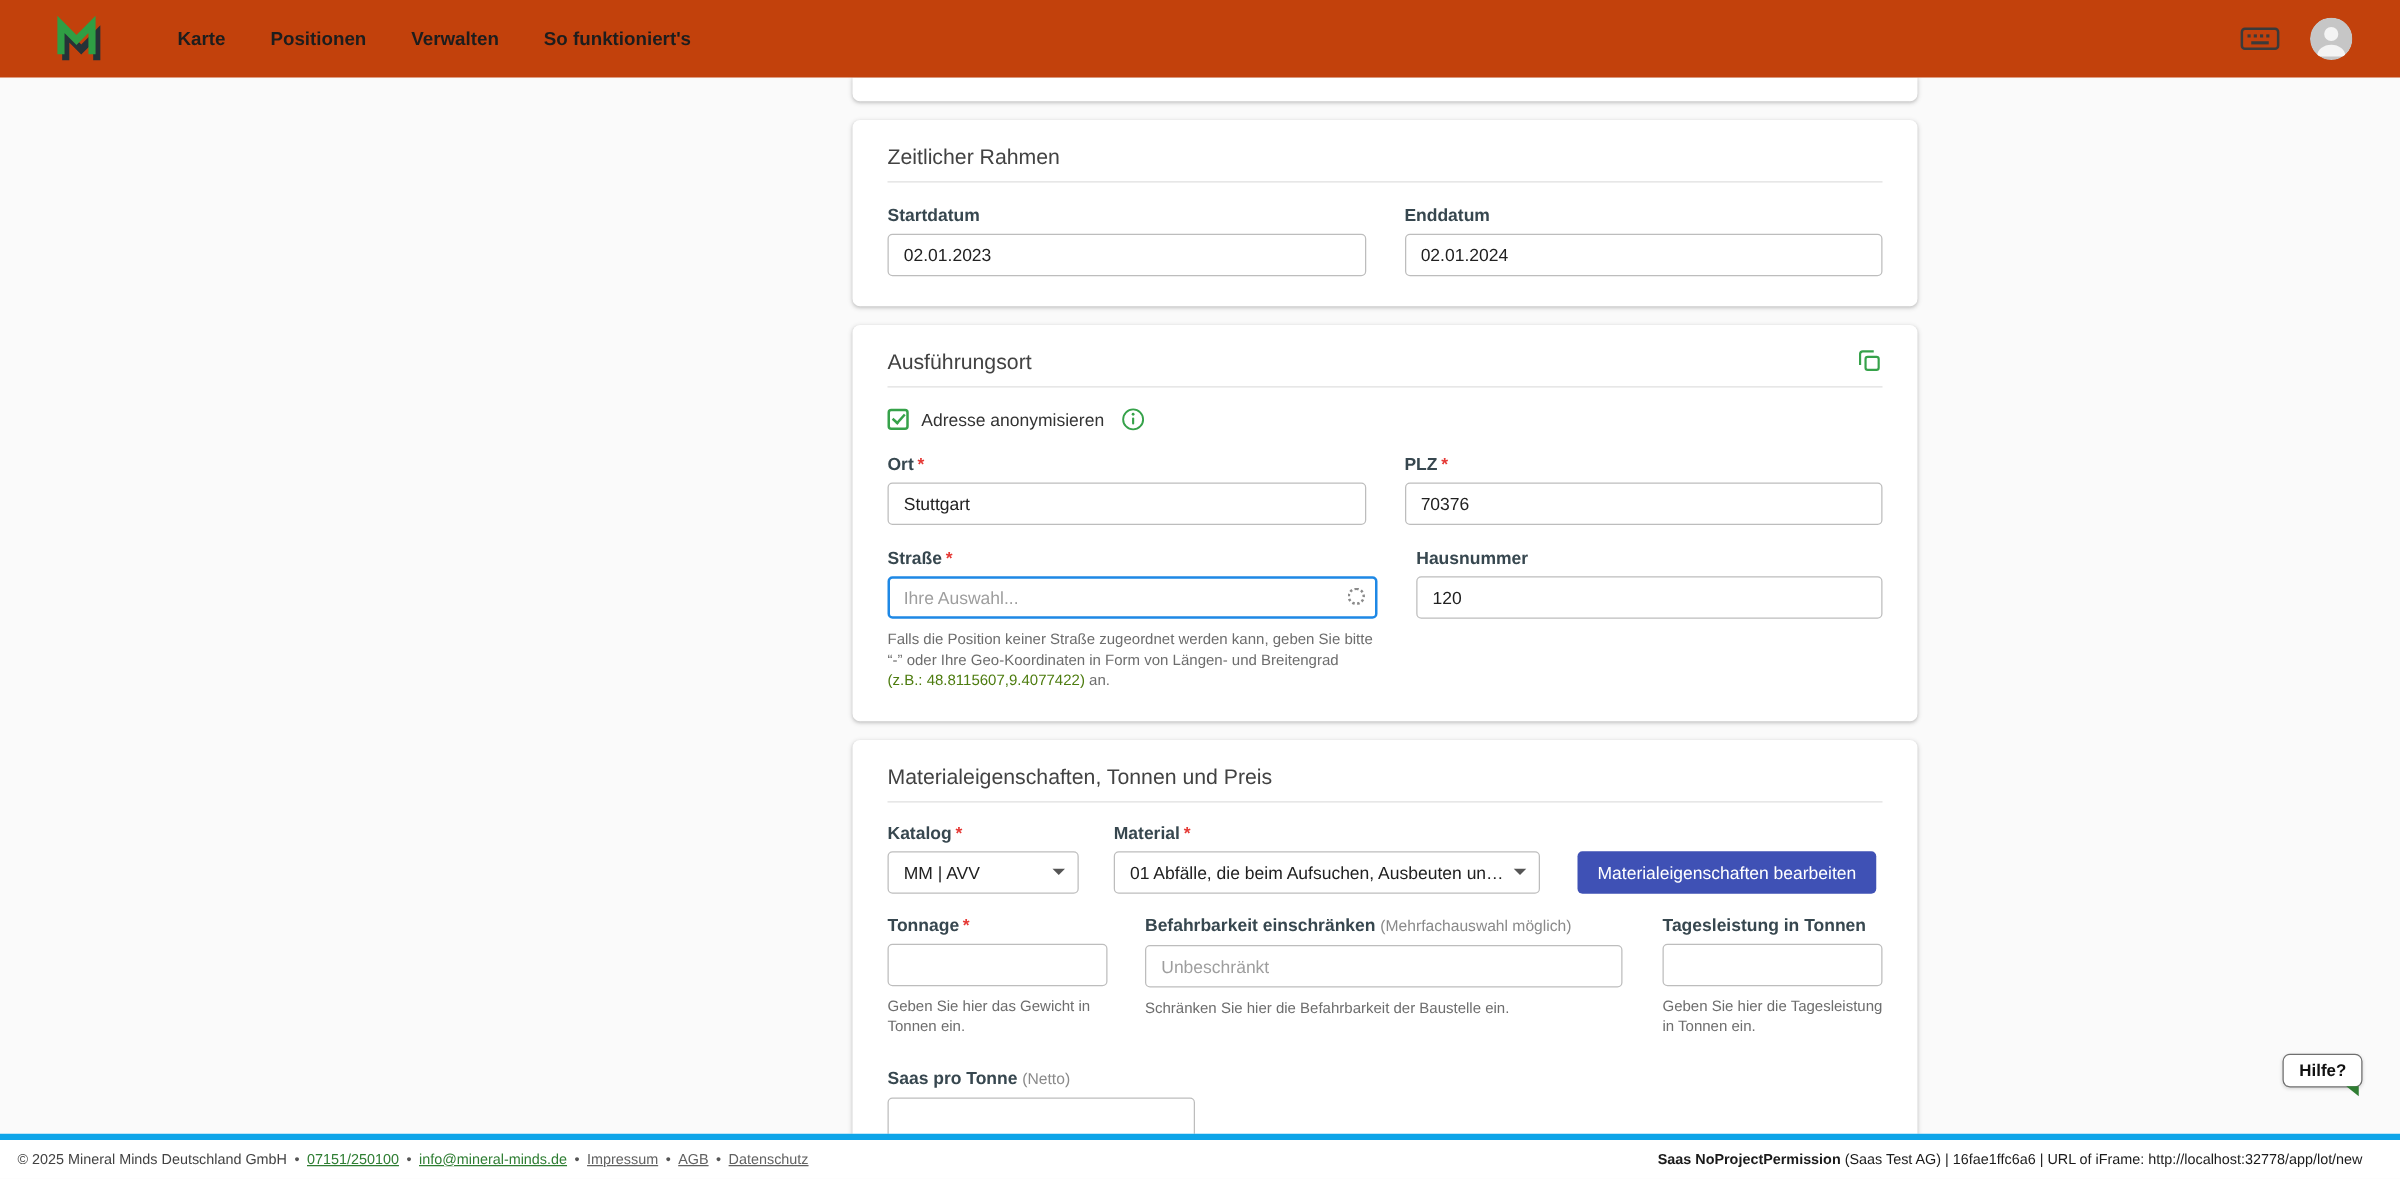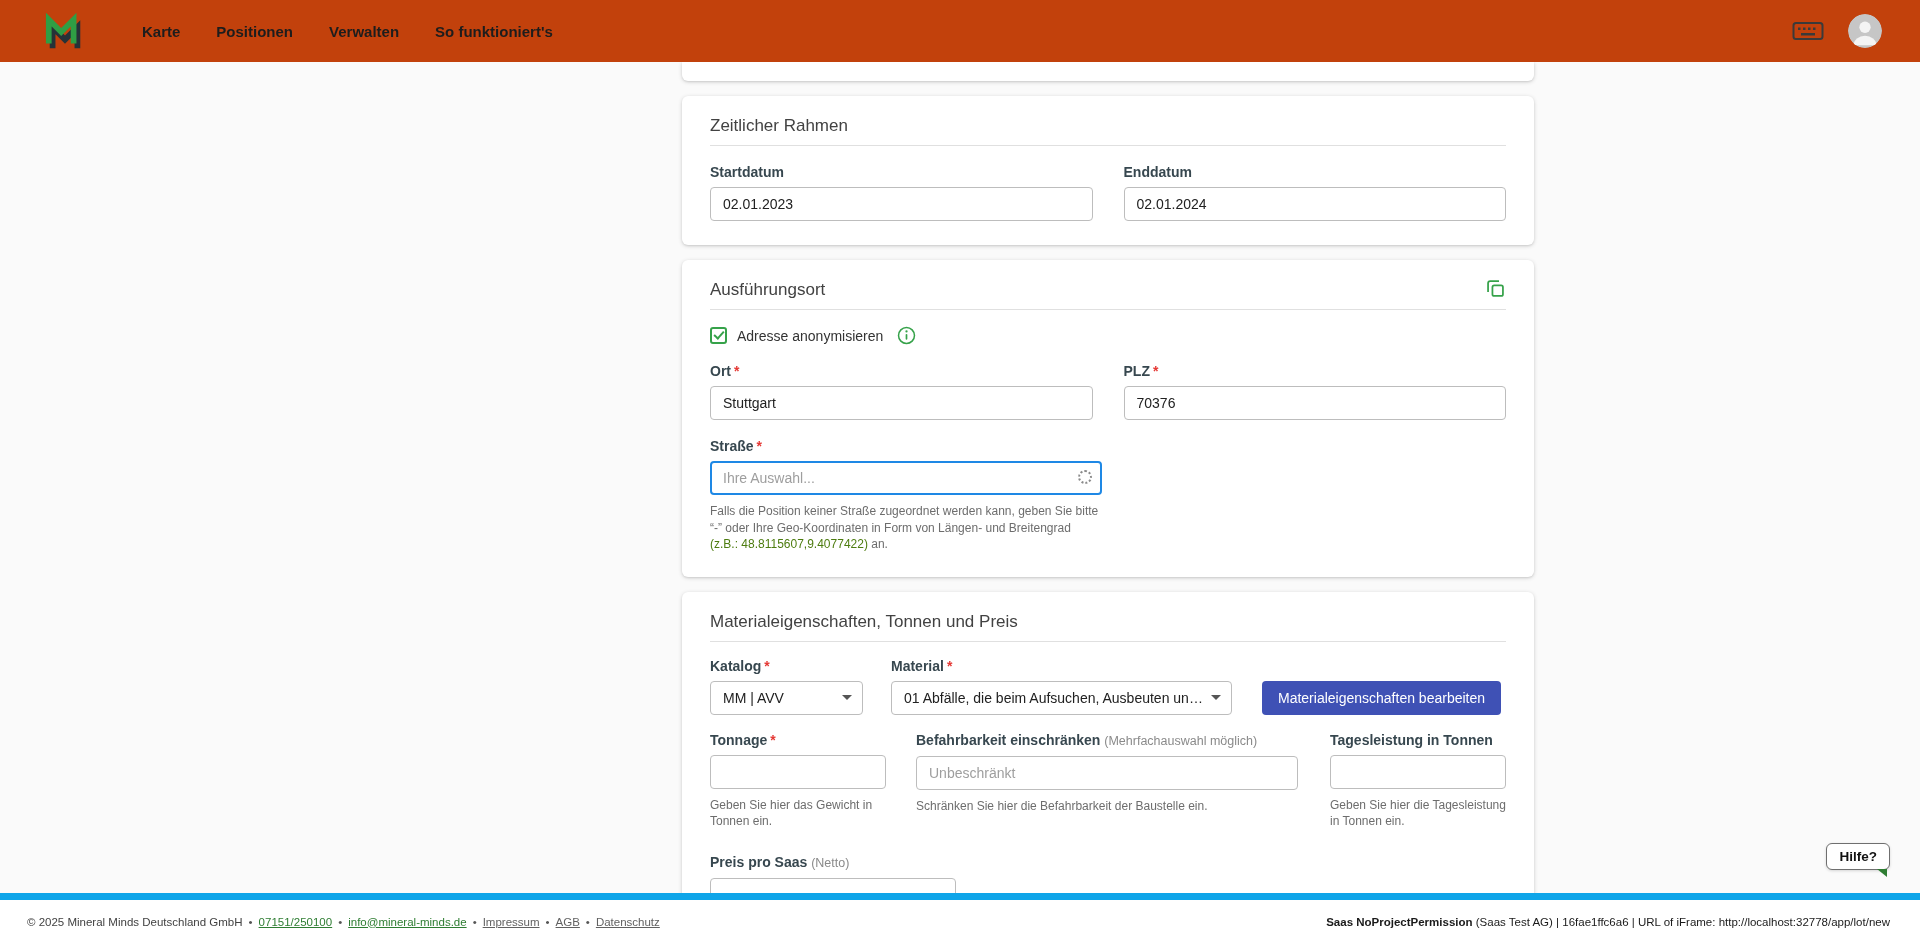--- a/index.html
+++ b/index.html
@@ -116,24 +116,24 @@
     padding: 5px 12px; font-size: 13.5px; font-weight: 700; color: #111;
     cursor: pointer; box-shadow: 0 1px 3px rgba(0,0,0,0.15);
   }
   .help-bubble::after {
     content: ""; position: absolute; right: 2px; bottom: -8px; width: 0; height: 0;
     border-left: 10px solid transparent; border-top: 8px solid #2f7d33;
   }
 
   
   .footer {
-    position: absolute; left: 0; right: 0; bottom: 0; height: 50px; z-index: 35;
-    background: #fff; border-top: 7px solid #0ea5e9;
+    position: absolute; left: 0; right: 0; bottom: 0; height: 36px; z-index: 35;
+    background: #fff; border-top: 5px solid #0ea5e9;
     display: flex; align-items: center; justify-content: space-between;
-    padding: 0 30px 0 27px; font-size: 11.5px; color: #424242;
+    padding: 0 30px 0 14px; font-size: 11.5px; color: #424242;
   }
   .footer-left { display: flex; align-items: center; white-space: nowrap; }
   .sep::before { content: "•"; margin: 0 6px; color: #555; }
   .green-link { color: #2e7d32; text-decoration: underline; cursor: pointer; }
   .gray-link { color: #616161; text-decoration: underline; cursor: pointer; }
   .footer-right { white-space: nowrap; color: #1a1a1a; }
   .footer-right .bold { font-weight: 700; }
 </style>
 </head>
 <body>
@@ -234,20 +234,24 @@
       <div class="field">
         <label class="field-label">
           <span>Straße</span><span class="req">*</span>
         </label>
         <div class="input-wrap">
           <input class="text-input focused" type="text" placeholder="Ihre Auswahl..." style="">
           <span class="spinner"></span>
         </div>
         <p class="helper strasse-helper"><span>Falls die Position keiner Straße zugeordnet werden kann, geben Sie bitte “-” oder Ihre Geo-Koordinaten in Form von Längen- und Breitengrad </span><span class="muted">(z.B.: 48.8115607,9.4077422)</span><span> an.</span></p>
       </div>
+      <div class="field">
+        <label class="field-label">Hausnummer</label>
+        <input class="text-input" type="text" value="120" style="">
+      </div>
     </div>
   </section>
 
   <section class="card">
     <h2 class="card-title">Materialeigenschaften, Tonnen und Preis</h2>
     <div class="divider"></div>
 
     <div class="mat-row1">
       <div class="field w-katalog">
         <label class="field-label">
@@ -288,21 +292,21 @@
       </div>
       <div class="w-tages">
         <label class="field-label">Tagesleistung in Tonnen</label>
         <input class="text-input" type="text" style="">
         <p class="helper">Geben Sie hier die Tagesleistung in Tonnen ein.</p>
       </div>
     </div>
 
     <div class="preis-field">
       <label class="field-label">
-        <span>Preis pro Saas</span>
+        <span>Saas pro Tonne</span>
         <span class="hint">(Netto)</span>
       </label>
       <input class="text-input w-preis" type="text" style="">
     </div>
   </section>
 </main>
 
 <div class="help-bubble">
   <span>Hilfe?</span>
 </div>

